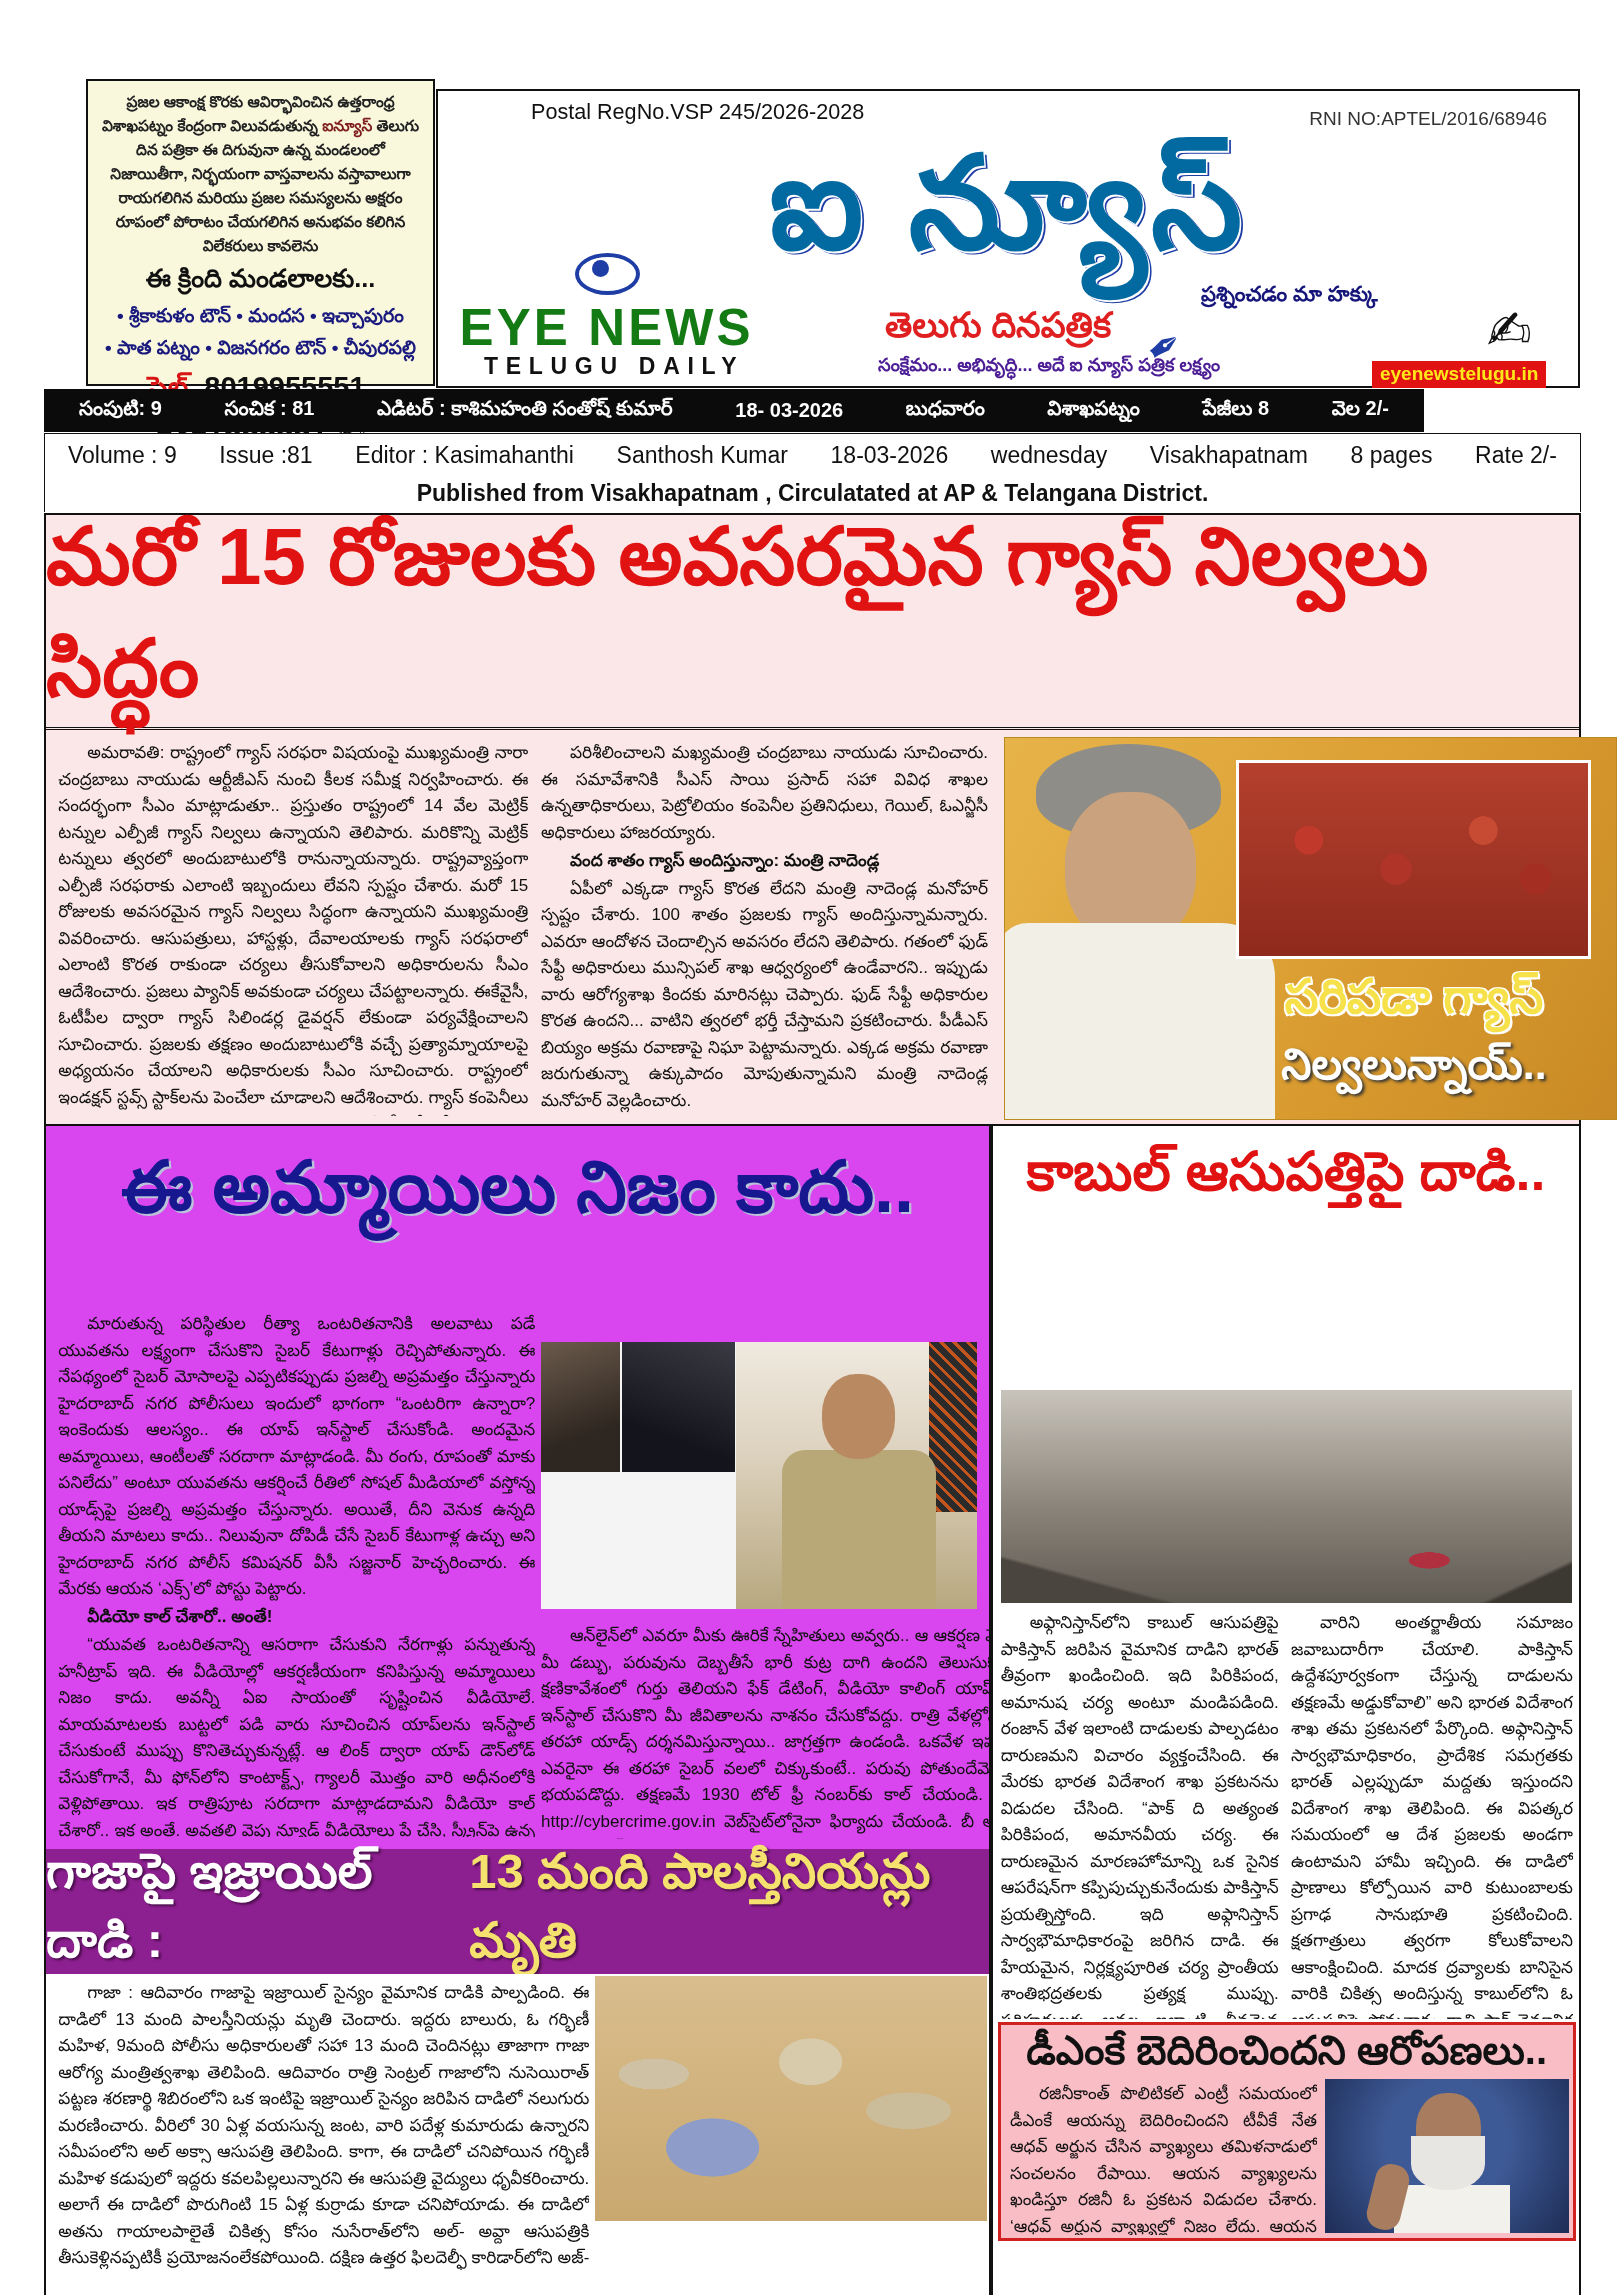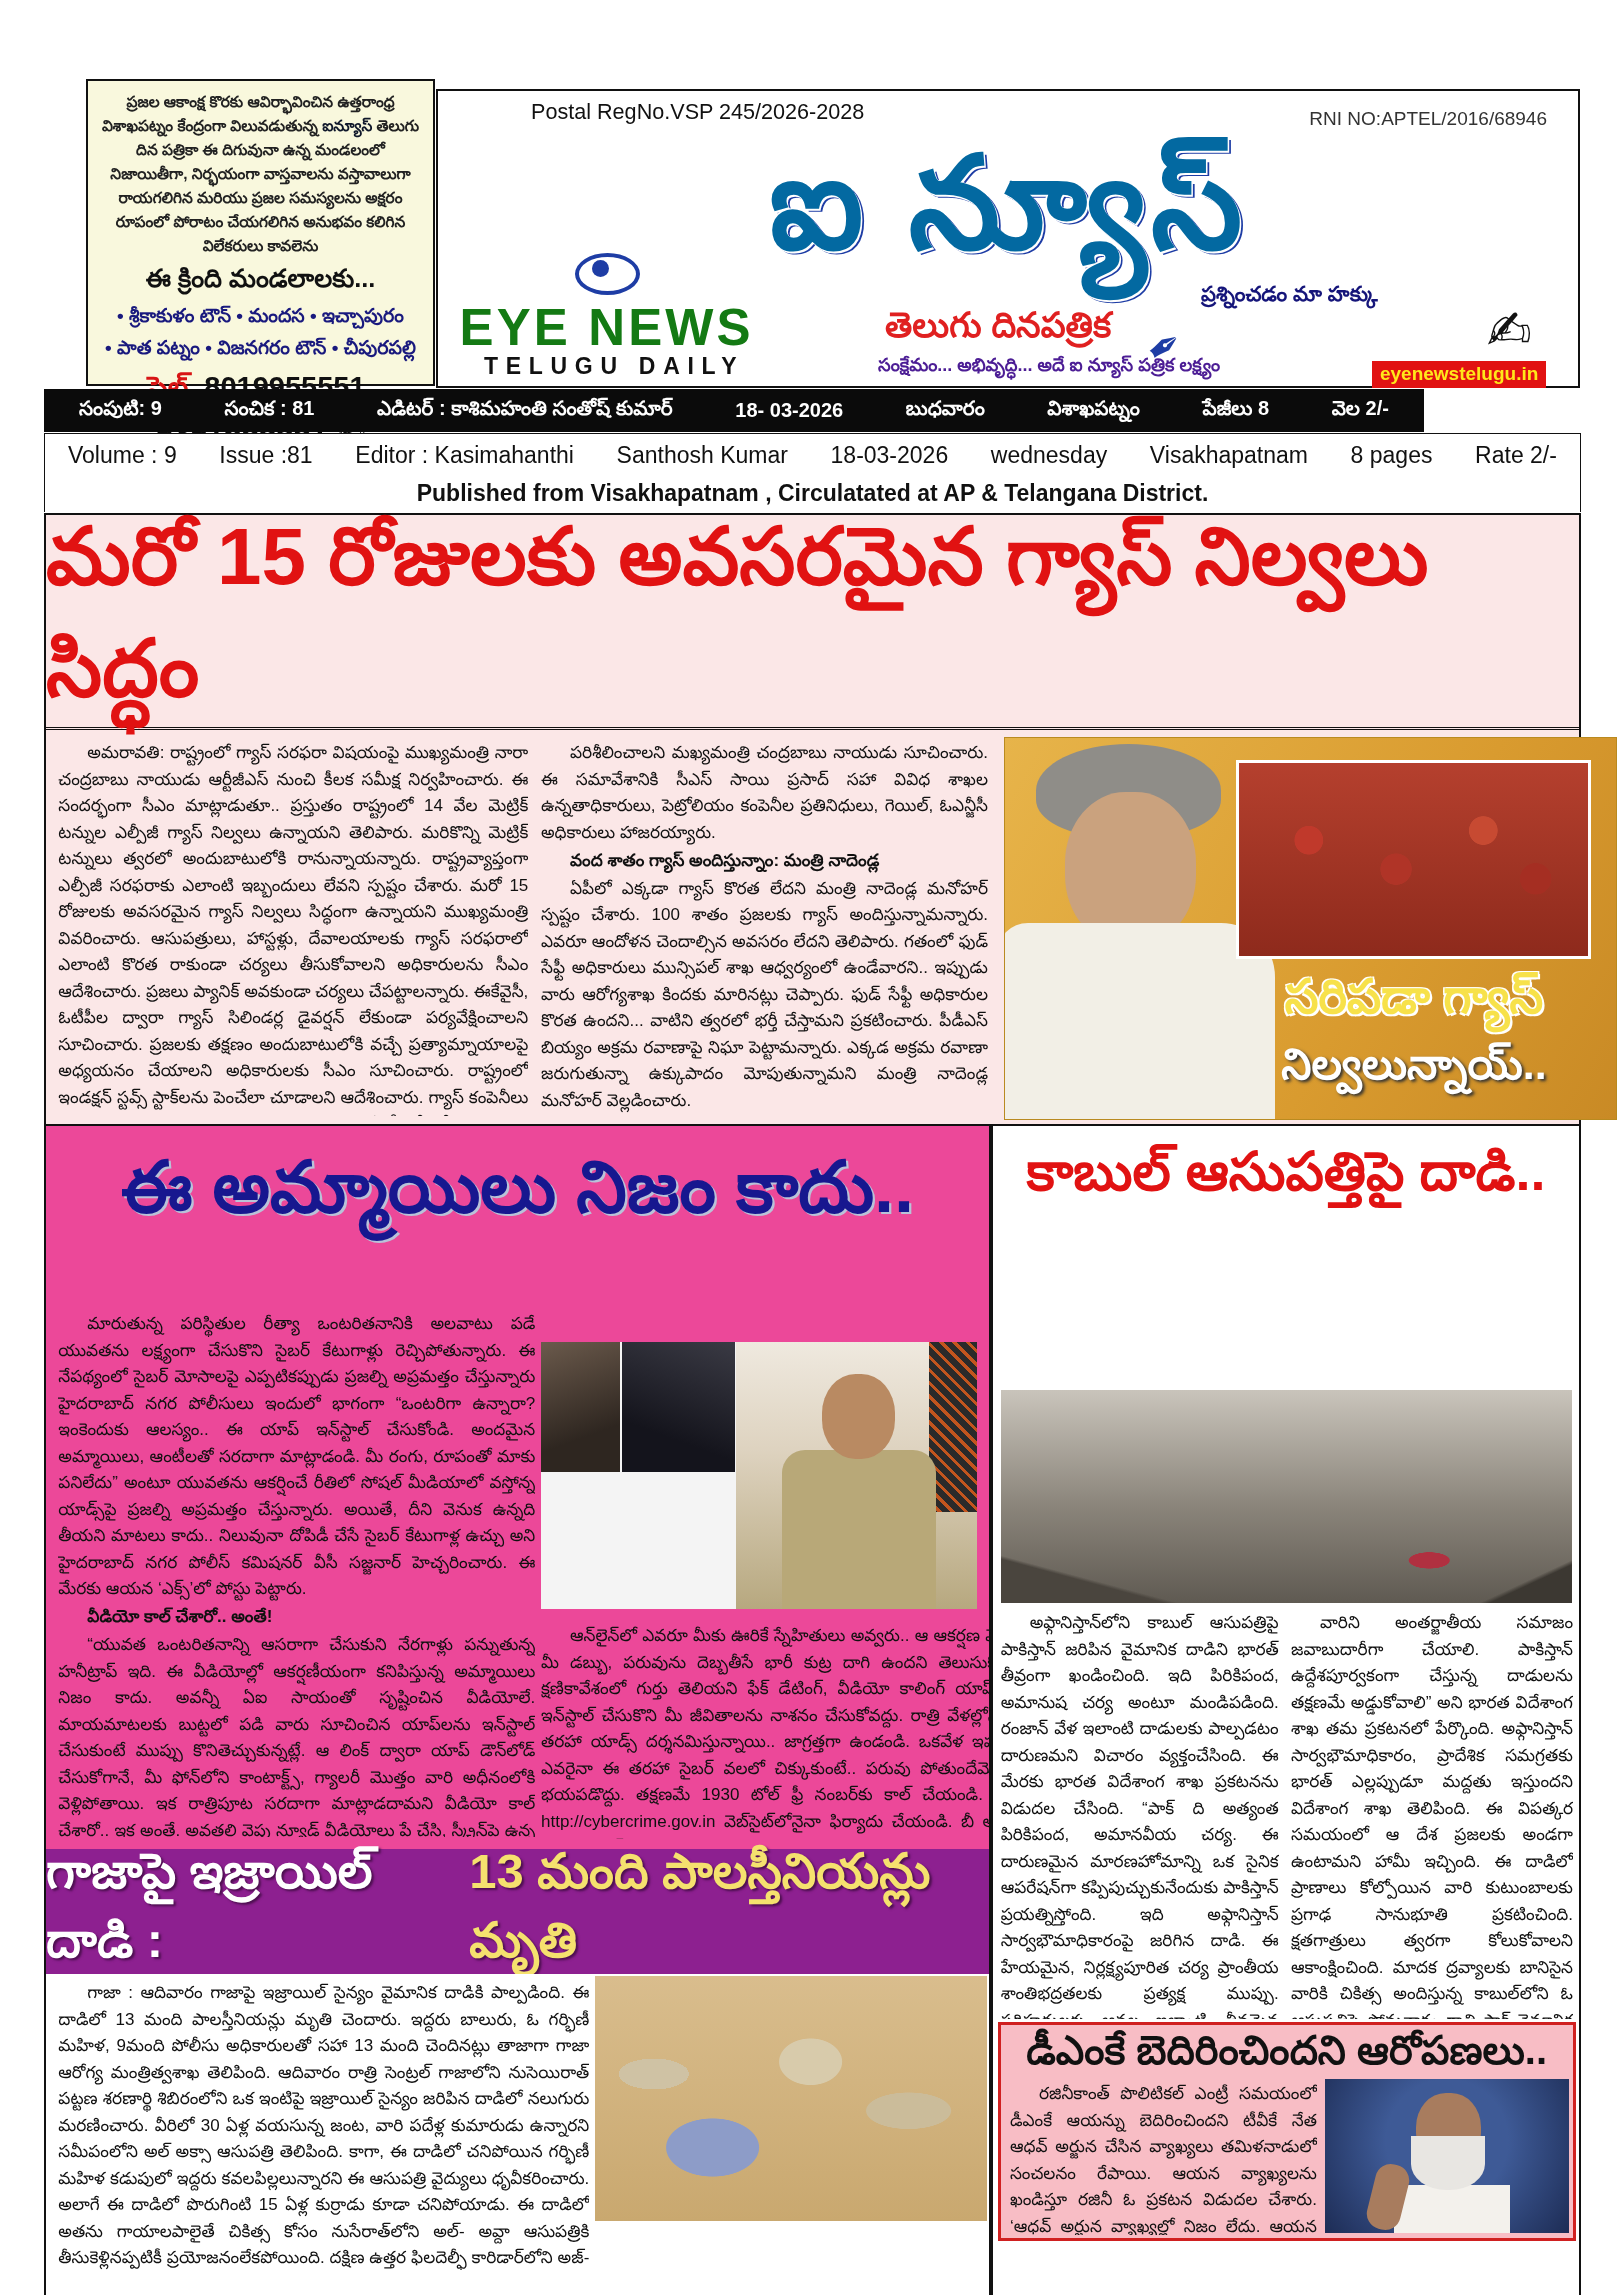--- a/index.html
+++ b/index.html
@@ -3,21 +3,21 @@
 <meta charset="utf-8">
 <style>
   html,body{margin:0;padding:0;background:#ffffff;}
   .page{position:relative;width:1623px;height:2295px;background:#ffffff;overflow:hidden;
         font-family:"Liberation Sans","DejaVu Sans",sans-serif;color:#111;}
   .abs{position:absolute;}
   
   .ad-box{left:86px;top:79px;width:349px;height:307px;background:#f9f8dd;border:2.3px solid #111;
           text-align:center;padding:9.3px 10.8px;box-sizing:border-box;}
   .ad-intro{font-size:15.4px;line-height:1.55;font-weight:bold;color:#222;}
-  .ad-brand{color:#0f172a;font-weight:bold;}
+  .ad-brand{color:#7f1d1d;font-weight:bold;}
   .ad-heading{font-size:25.4px;font-weight:bold;color:#111;margin-top:6.2px;}
   .ad-bullets{font-size:19px;font-weight:bold;color:#19197e;margin-top:6.2px;}
   .ad-phone{font-size:29px;font-weight:bold;color:#111;margin-top:7.7px;}
   .ad-cell{color:#d81414;}
   .ad-phone2{font-size:31px;font-weight:bold;color:#111;}
   .hand-icon{font-size:35px;}
   
   .masthead{left:436px;top:89px;width:1144px;height:299px;background:#fff;border:2.3px solid #111;box-sizing:border-box;}
   .postal{left:93px;top:7.7px;font-size:21.6px;color:#111;}
   .rni{right:31px;top:17px;font-size:19px;color:#333;}
@@ -59,21 +59,21 @@
      radial-gradient(circle at 20% 40%,#c0392b 0 14px,transparent 14.7px),
      radial-gradient(circle at 45% 55%,#b03427 0 15.4px,transparent 16px),
      radial-gradient(circle at 70% 35%,#c74a32 0 14px,transparent 14.7px),
      radial-gradient(circle at 85% 60%,#a52e22 0 15.4px,transparent 16px),
      linear-gradient(#b5402e,#8e2a1c);border:3.9px solid #fff;}
   .gas-cap1{left:216px;top:231px;width:386px;text-align:center;font-size:48px;font-weight:bold;color:#f7e14a;
             text-shadow:2.3px 2.3px 0 #fff,-1.5px -1.5px 0 #fff,1.5px -1.5px 0 #fff,-1.5px 1.5px 0 #fff;}
   .gas-cap2{left:216px;top:302px;width:386px;text-align:center;font-size:43px;font-weight:bold;color:#ffffff;
             text-shadow:2.3px 2.3px 3.1px #333;}
   
-  .cyber-section{left:44px;top:1126px;width:947px;height:731px;background:#ec4899;border-left:2.3px solid #111;border-right:2.3px solid #111;box-sizing:border-box;}
+  .cyber-section{left:44px;top:1126px;width:947px;height:731px;background:#d946ef;border-left:2.3px solid #111;border-right:2.3px solid #111;box-sizing:border-box;}
   .cyber-headline{left:0;top:20px;width:100%;text-align:center;color:#17178f;font-size:72px;font-weight:bold;
                   text-shadow:2.3px 2.3px 0 #b9c2d8;}
   .cyber-col1{left:12.3px;top:185px;width:477px;height:526px;overflow:hidden;}
   .cyber-photos{left:495px;top:216px;width:436px;height:267px;background:#f4f4f4;overflow:hidden;}
   .girl1{left:0;top:0;width:79px;height:130px;background:linear-gradient(160deg,#6b5a4c,#2e2620 70%);}
   .girl2{left:81px;top:0;width:113px;height:130px;background:linear-gradient(200deg,#3a3a44,#14141c 70%);}
   .auto-spot{left:158px;top:46px;width:31px;height:20px;background:#e8c520;border-radius:3.1px;}
   .cop-photo{left:195px;top:0;width:241px;height:267px;background:linear-gradient(180deg,#efe9df,#ded3c0 40%,#b7a87f);}
   .cop-shirt{left:46px;top:108px;width:154px;height:159px;background:#b8a878;border-radius:23px 23px 0 0;}
   .cop-face{left:86px;top:32px;width:73px;height:85px;background:#b98a62;border-radius:46%;}

